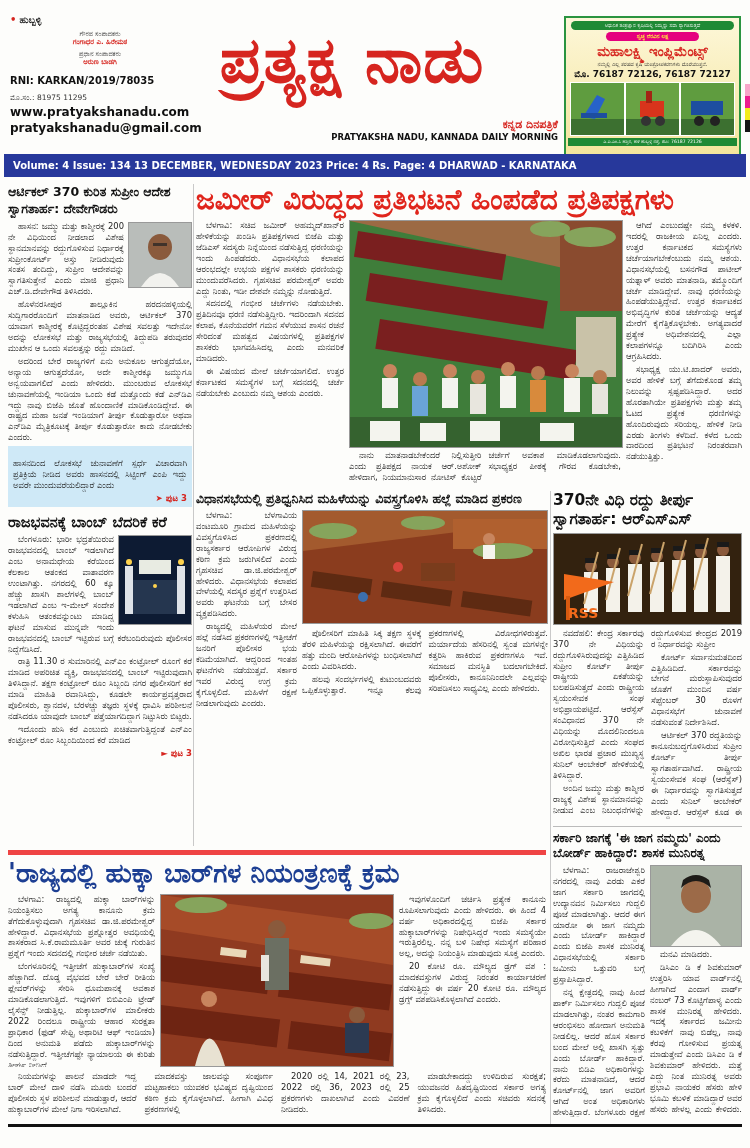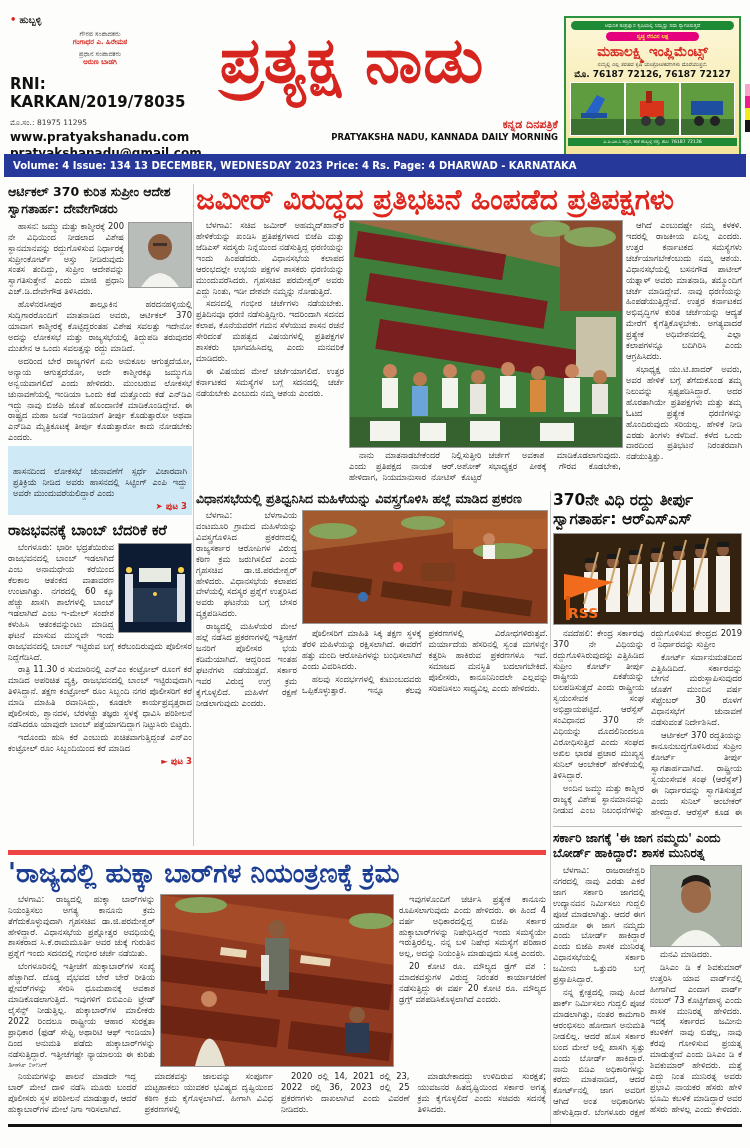--- a/index.html
+++ b/index.html
@@ -5,21 +5,21 @@
   html,body{margin:0;padding:0;}
   body{width:750px;height:1148px;background:#fdfdfb;position:relative;overflow:hidden;
        font-family:"DejaVu Sans",sans-serif;color:#1c1c1c;}
   .abs{position:absolute;}
   
   #header{left:0;top:0;width:750px;height:153px;}
   .city{font-size:9px;font-weight:bold;color:#222;}
   .city .dot{color:#d6251f;font-size:10px;}
   .ed-label{font-size:6.5px;color:#444;text-align:center;margin-top:4px;}
   .ed-name{font-size:7px;color:#d6251f;font-weight:bold;text-align:center;}
-  .rni{font-size:15px;font-weight:bold;color:#111;margin-top:9px;}
+  .rni{font-size:10px;font-weight:bold;color:#111;margin-top:9px;}
   .phone{font-size:7.5px;color:#333;margin-top:7px;}
   .weburl{font-size:12px;font-weight:bold;color:#111;margin-top:2px;}
   #masthead{left:148px;top:18px;width:408px;text-align:center;
             font-size:63px;font-weight:bold;color:#d6251f;line-height:1.35;letter-spacing:1px;}
   #subcap{left:290px;top:118px;width:268px;text-align:right;}
   #subcap .kn{font-size:11px;color:#d6251f;font-weight:bold;}
   #subcap .en{font-size:8.5px;color:#111;font-weight:bold;margin-top:1px;}
   
   #adbox{left:564px;top:16px;width:177px;height:147px;border:2px solid #2a9440;
          background:linear-gradient(#fdf7d9,#f3e49a);box-sizing:border-box;text-align:center;overflow:hidden;}
@@ -43,21 +43,21 @@
   #infobar .en{font-size:10px;font-weight:bold;}
   
   .p{font-size:8.4px;line-height:1.3;text-align:justify;text-indent:10px;margin:0 0 2px;color:#222;}
   .h-black{font-weight:bold;color:#111;}
   .marker{color:#d6251f;font-weight:bold;font-size:8.5px;text-align:right;}
   .vline{width:1px;background:#c9c9c9;}
   
   #leftcol{left:8px;top:184px;width:184px;height:663px;overflow:hidden;}
   .h-art1{font-size:12.5px;line-height:1.35;}
   .pic-right{float:right;margin:1px 0 2px 4px;border:1px solid #bbb;}
-  .bluebox{background:#cfe9f7;padding:20px 5px 3px;margin-top:3px;}
+  .bluebox{background:#cfe9f7;padding:12px 5px 3px;margin-top:3px;}
   .bluebox .p{text-indent:0;}
   .h-art2{font-size:14.5px;line-height:1.2;margin:7px 0 3px;}
   
   #main{left:196px;top:182px;width:546px;height:308px;overflow:hidden;}
   .h-main{font-size:28px;font-weight:bold;color:#e0251c;white-space:nowrap;line-height:1.25;}
   .main-row{display:flex;gap:5px;margin-top:3px;}
   .main-c1{width:148px;height:266px;overflow:hidden;}
   .main-photo-wrap{width:272px;}
   .main-c2{flex:1;height:266px;overflow:hidden;}
   .under-photo{margin-top:2px;column-count:2;column-gap:7px;height:34px;overflow:hidden;}

